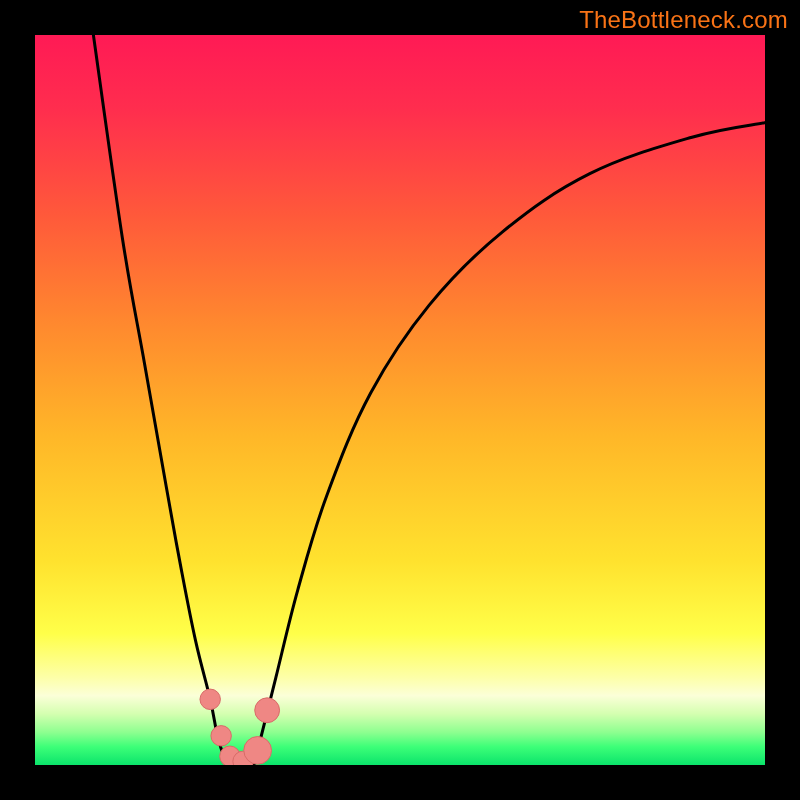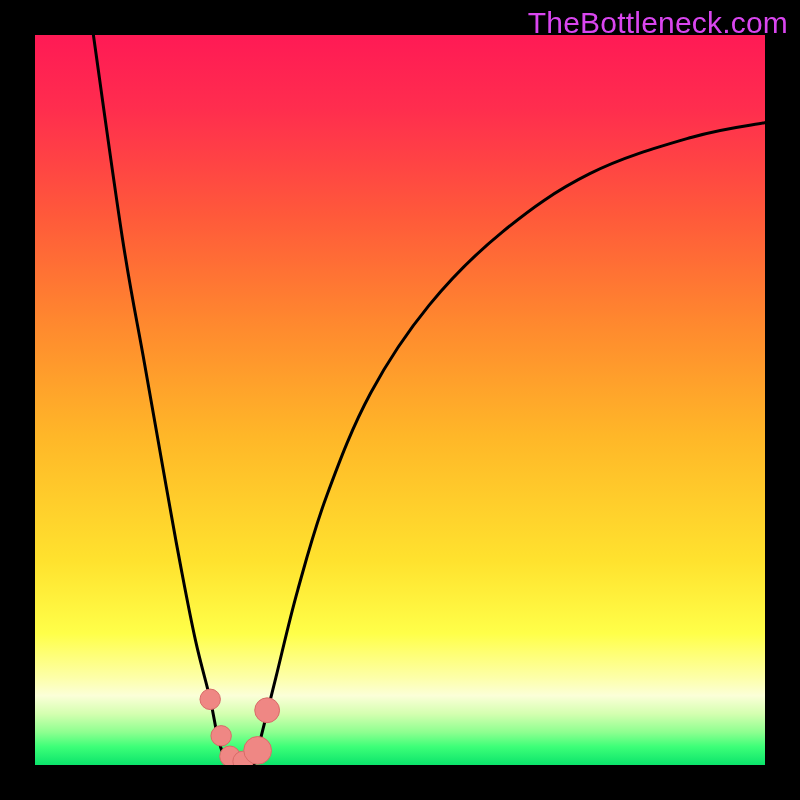--- a/index.html
+++ b/index.html
@@ -36,22 +36,22 @@
     position: absolute;
     left: 0;
     top: 0;
     width: 730px;
     height: 730px;
   }
   .watermark {
     position: absolute;
     top: 6px;
     right: 12px;
-    color: #d946ef;
-    font-size: 30px;
+    color: #f97316;
+    font-size: 24px;
     font-weight: 500;
     letter-spacing: 0.2px;
     user-select: none;
   }
 </style>
 </head>
 <body>
 
 <div class="stage">
 

